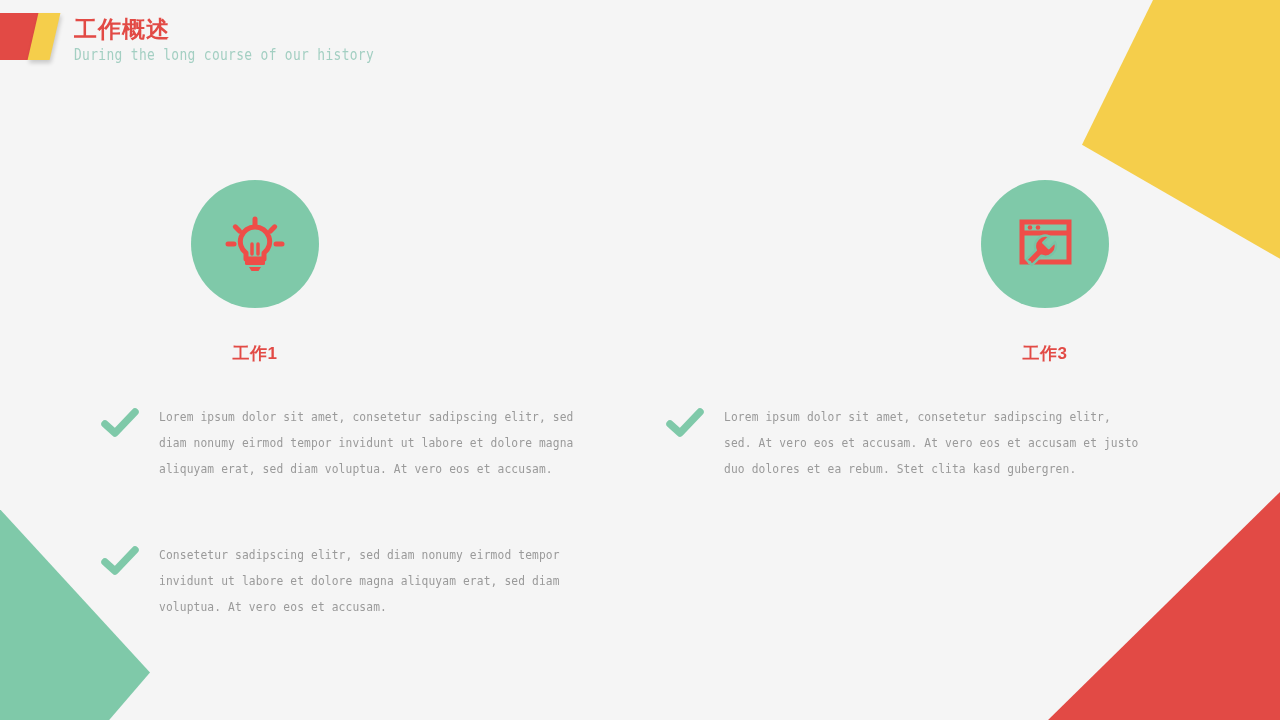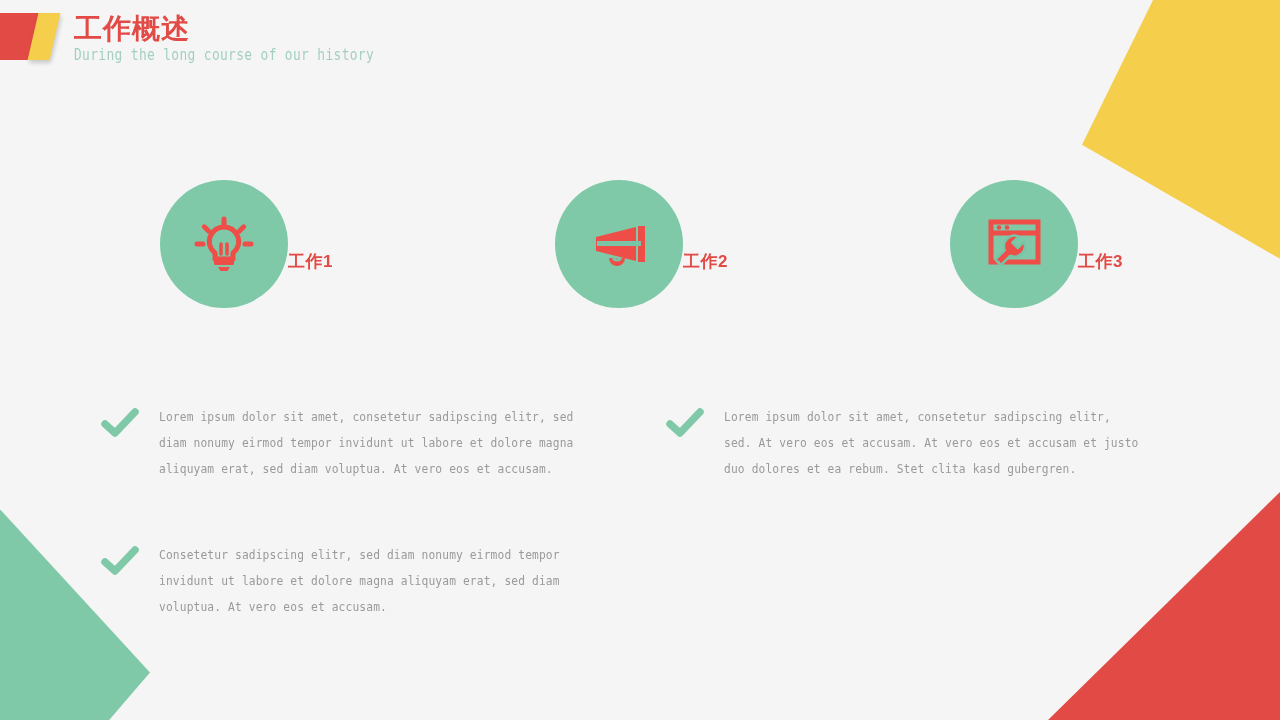--- a/index.html
+++ b/index.html
@@ -61,21 +61,21 @@
     top: 13px;
     width: 22px;
     height: 47px;
     background: #f5ce4b;
     transform: skewX(-13deg);
     box-shadow: 2px 3px 4px rgba(0,0,0,0.18);
   }
   .header-text { position: absolute; left: 74px; top: 14px; }
   .header-title {
     color: #e24a45;
-    font-size: 28px;
+    font-size: 23px;
     font-weight: bold;
     letter-spacing: 1px;
     line-height: 30px;
     white-space: nowrap;
   }
   .header-subtitle {
     color: #a3cfc2;
     font-size: 15px;
     line-height: 22px;
     letter-spacing: 0.4px;
@@ -91,21 +91,21 @@
     position: absolute;
     top: 180px;
     left: 160px;
     width: 980px;
     display: flex;
     justify-content: space-between;
   }
   .icon-col {
     width: 190px;
     display: flex;
-    flex-direction: row;
+    flex-direction: column;
     align-items: center;
   }
   .icon-circle {
     width: 128px;
     height: 128px;
     border-radius: 50%;
     background: #7fc9a9;
     display: flex;
     align-items: center;
     justify-content: center;
@@ -179,32 +179,20 @@
           <path d="M57 36 h6" stroke-width="5" stroke-linecap="round"></path>
           <path d="M36 19 a14.5 14.5 0 0 0 -9 26 v6 h18 v-6 a14.5 14.5 0 0 0 -9 -26 z" stroke-width="5" stroke-linejoin="round"></path>
           <path d="M33 36 v10 M39 36 v10" stroke-width="3.5" stroke-linecap="round"></path>
           <rect x="26" y="50" width="20" height="7" rx="1.5" fill="#ef4d48" stroke="none"></rect>
           <path d="M30 59 h12 l-2.5 4 h-7 z" fill="#ef4d48" stroke="none"></path>
         </svg>
       </div>
       <div class="icon-label">工作1</div>
     </div>
 
-    <div class="icon-col">
-      <div class="icon-circle">
-        <svg width="72" height="72" viewBox="0 0 72 72">
-          <path d="M13 29 l40 -10 v34 l-40 -10 z" fill="#ef4d48"></path>
-          <path d="M55 18 h7 v36 h-7 z" fill="#ef4d48"></path>
-          <rect x="14" y="33" width="44" height="5" fill="#79c3a6"></rect>
-          <path d="M26 50 h16 a8 8 0 0 1 -16 0 z" fill="#ef4d48"></path>
-          <path d="M30 50 a5 5 0 0 0 8 0" fill="none" stroke="#79c3a6" stroke-width="3"></path>
-        </svg>
-      </div>
-      <div class="icon-label">工作2</div>
-    </div>
 
     <div class="icon-col">
       <div class="icon-circle">
         <svg width="72" height="72" viewBox="0 0 72 72">
           <rect x="13" y="14" width="47" height="40" fill="none" stroke="#ef4d48" stroke-width="5"></rect>
           <path d="M13 25 h47" stroke="#ef4d48" stroke-width="5"></path>
           <circle cx="21" cy="19.5" r="2.3" fill="#ef4d48"></circle>
           <circle cx="29" cy="19.5" r="2.3" fill="#ef4d48"></circle>
           <path d="M40.5 28.5 a10.5 10.5 0 0 0 -13.7 13.7 l-9.4 9.4 l5.5 5.5 l9.4 -9.4 a10.5 10.5 0 0 0 13.7 -13.7 l-6.2 6.2 l-5.5 -5.5 z" fill="#ef4d48" stroke="#79c3a6" stroke-width="2.4" stroke-linejoin="round"></path>
           <circle cx="20.5" cy="54.5" r="1.8" fill="#79c3a6"></circle>

